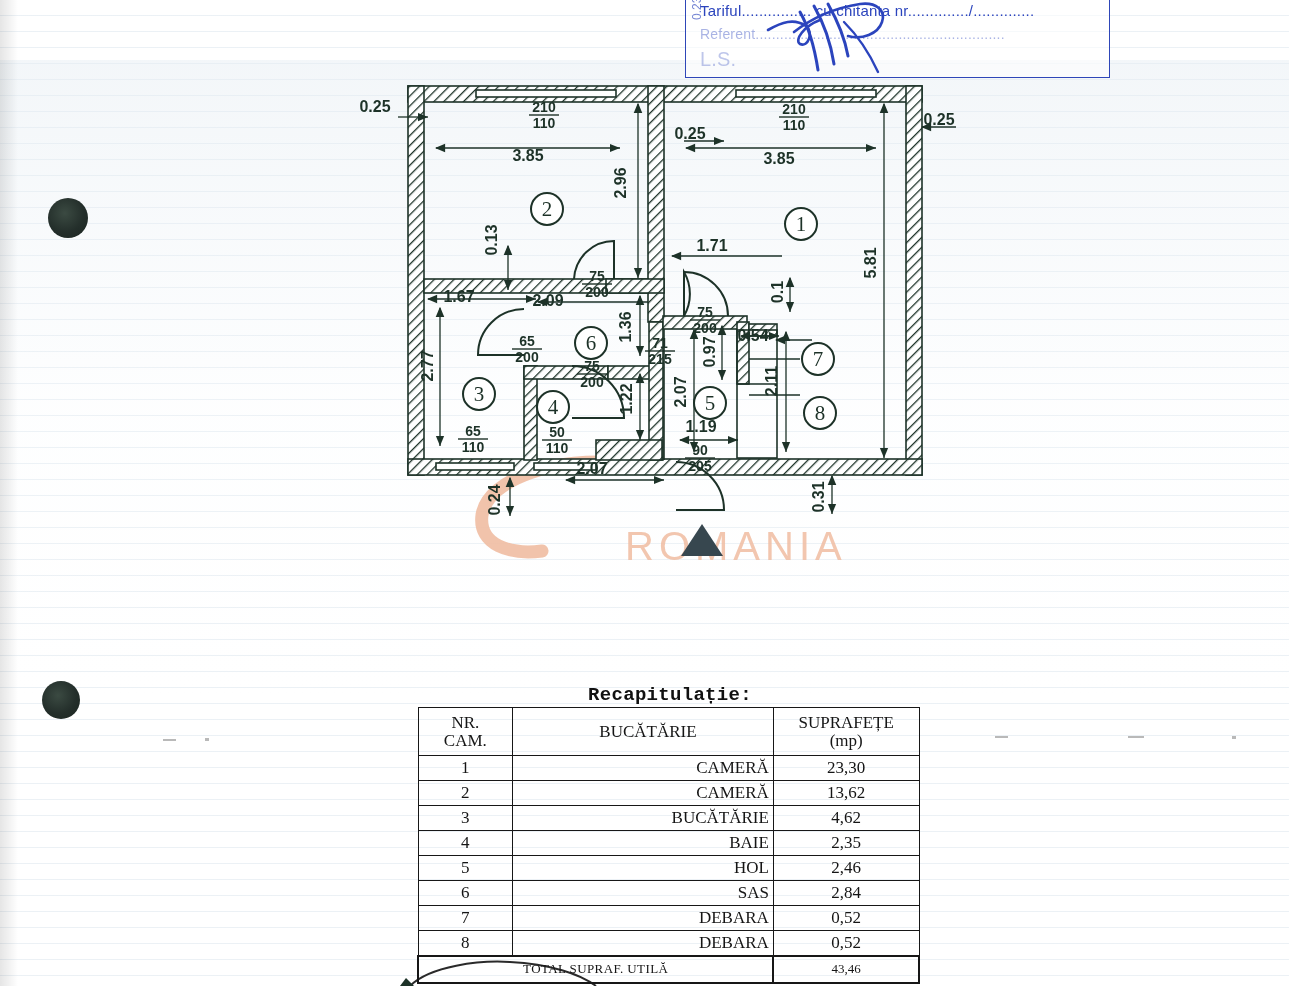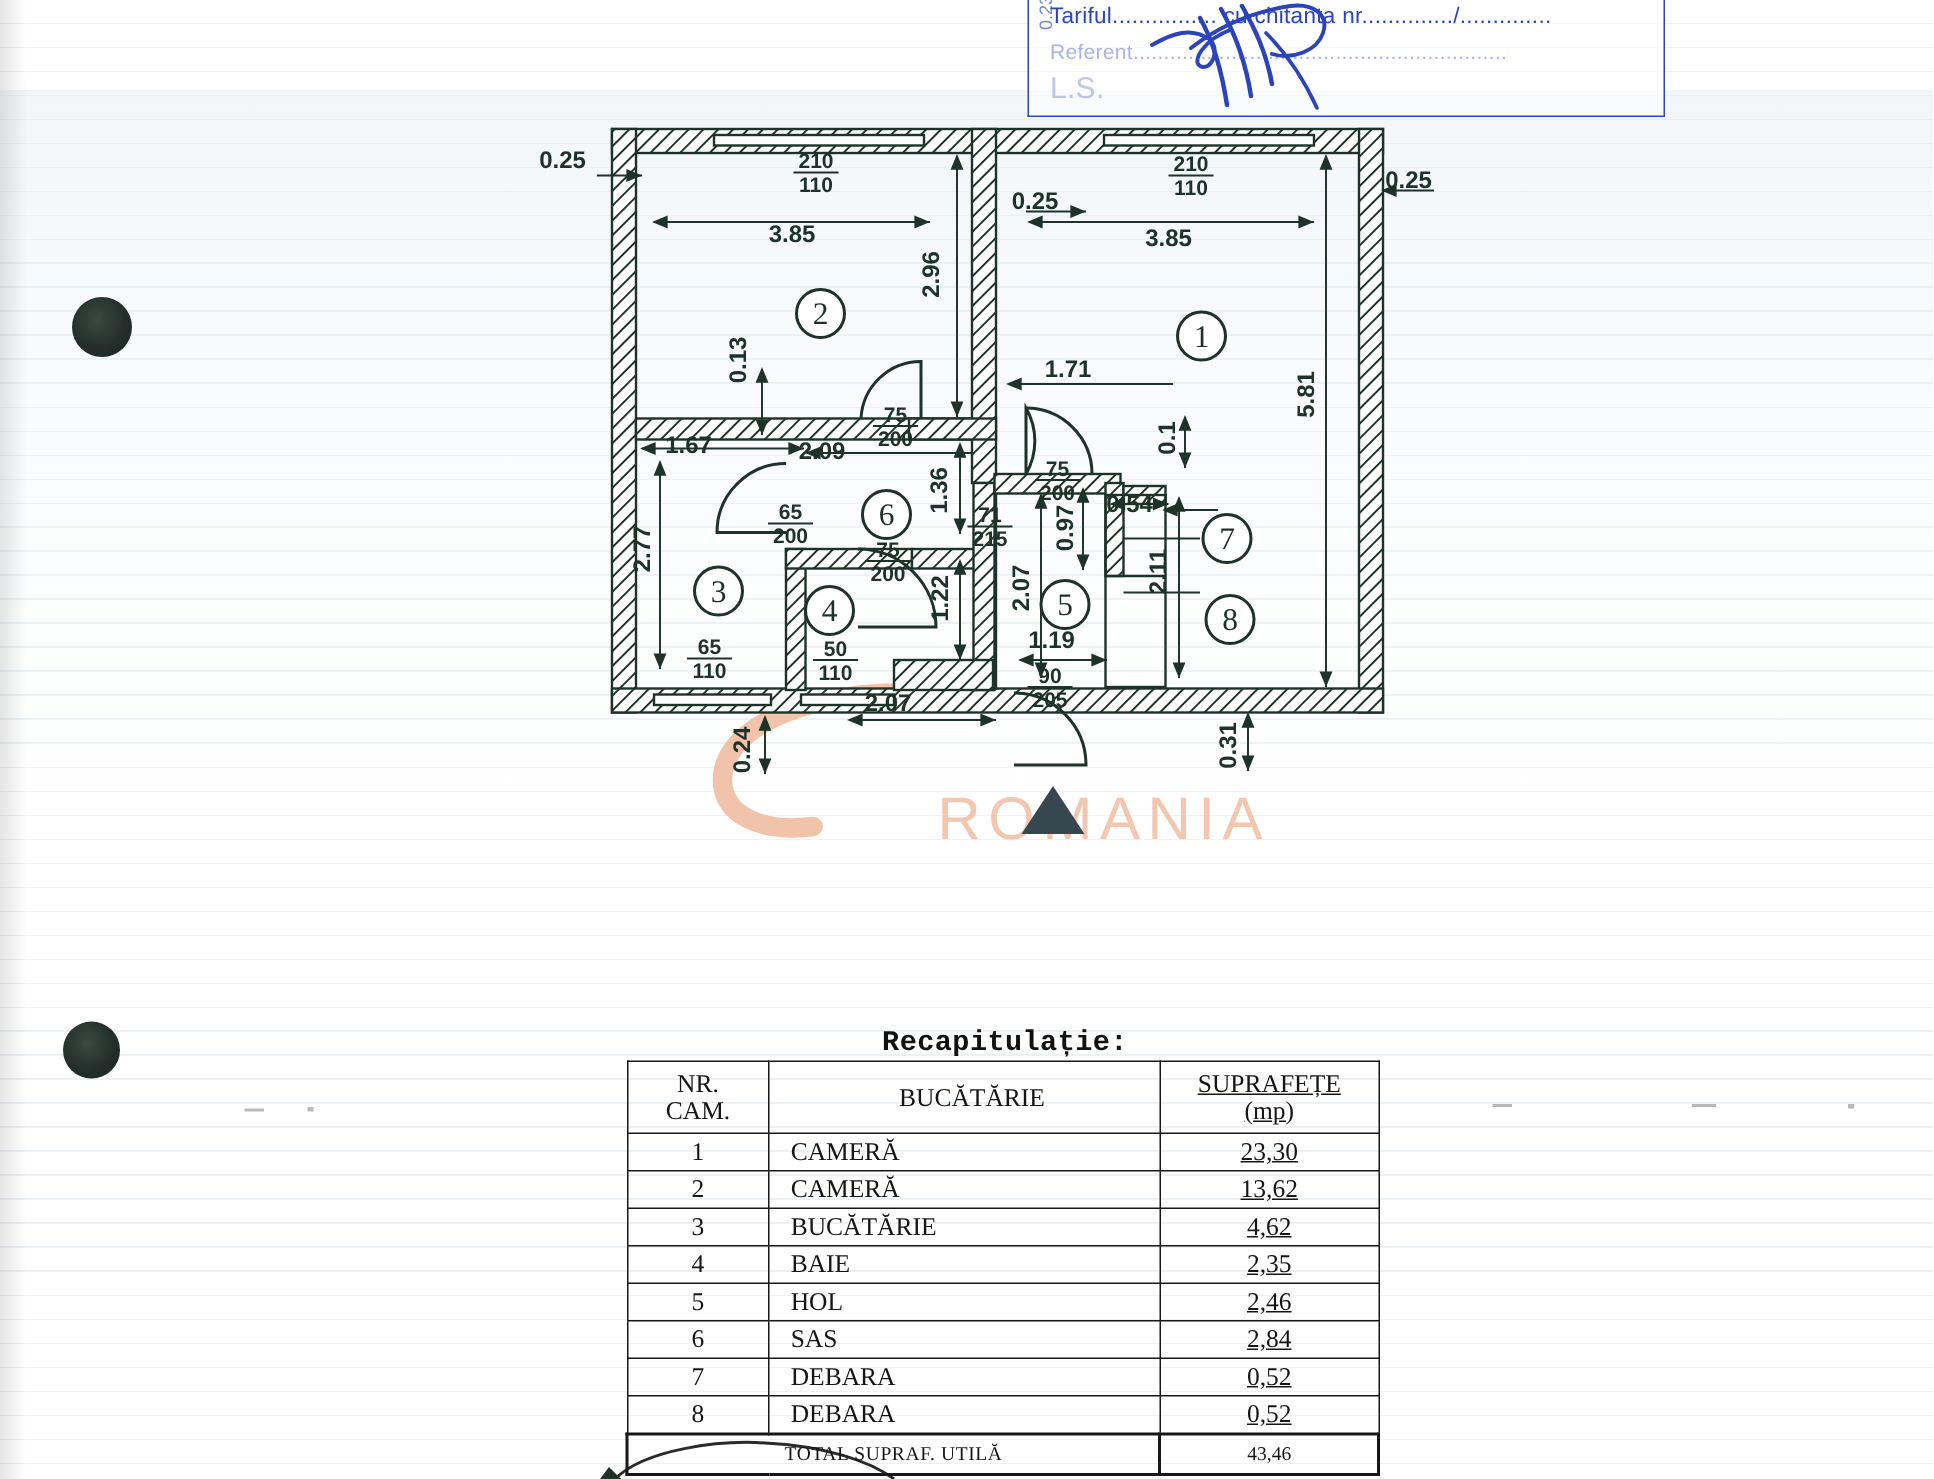--- a/index.html
+++ b/index.html
@@ -110,22 +110,22 @@
     font-size: 17px;
     color: #151515;
   }
   table.recap td, table.recap th {
     border: 1.5px solid #171717;
     padding: 1px 4px;
     font-weight: normal;
   }
   table.recap th { font-size: 17px; line-height: 1.05; }
   .col-nr    { width: 95px;  text-align: center; }
-  .col-dest  { width: 262px; text-align: left; padding-left: 14px !important; }
-  .col-supr  { width: 146px; text-align: center; text-decoration: underline; }
+  .col-dest  { width: 262px; text-align: right; padding-left: 14px !important; }
+  .col-supr  { width: 146px; text-align: center; }
   .hdr-nr, .hdr-dest, .hdr-supr { text-align: center; height: 48px; vertical-align: middle; }
   .row-cell { height: 25px; }
   .total-label { text-align: center; font-size: 13px; letter-spacing: 0.4px; height: 17px; }
   .total-value { text-align: center; font-size: 13px; height: 27px; }
   tr.total-row td { border-width: 2.2px; }
 
   
   .artifact { position: absolute; background: #b9b9b9; z-index: 3; }
 </style>
 </head>

